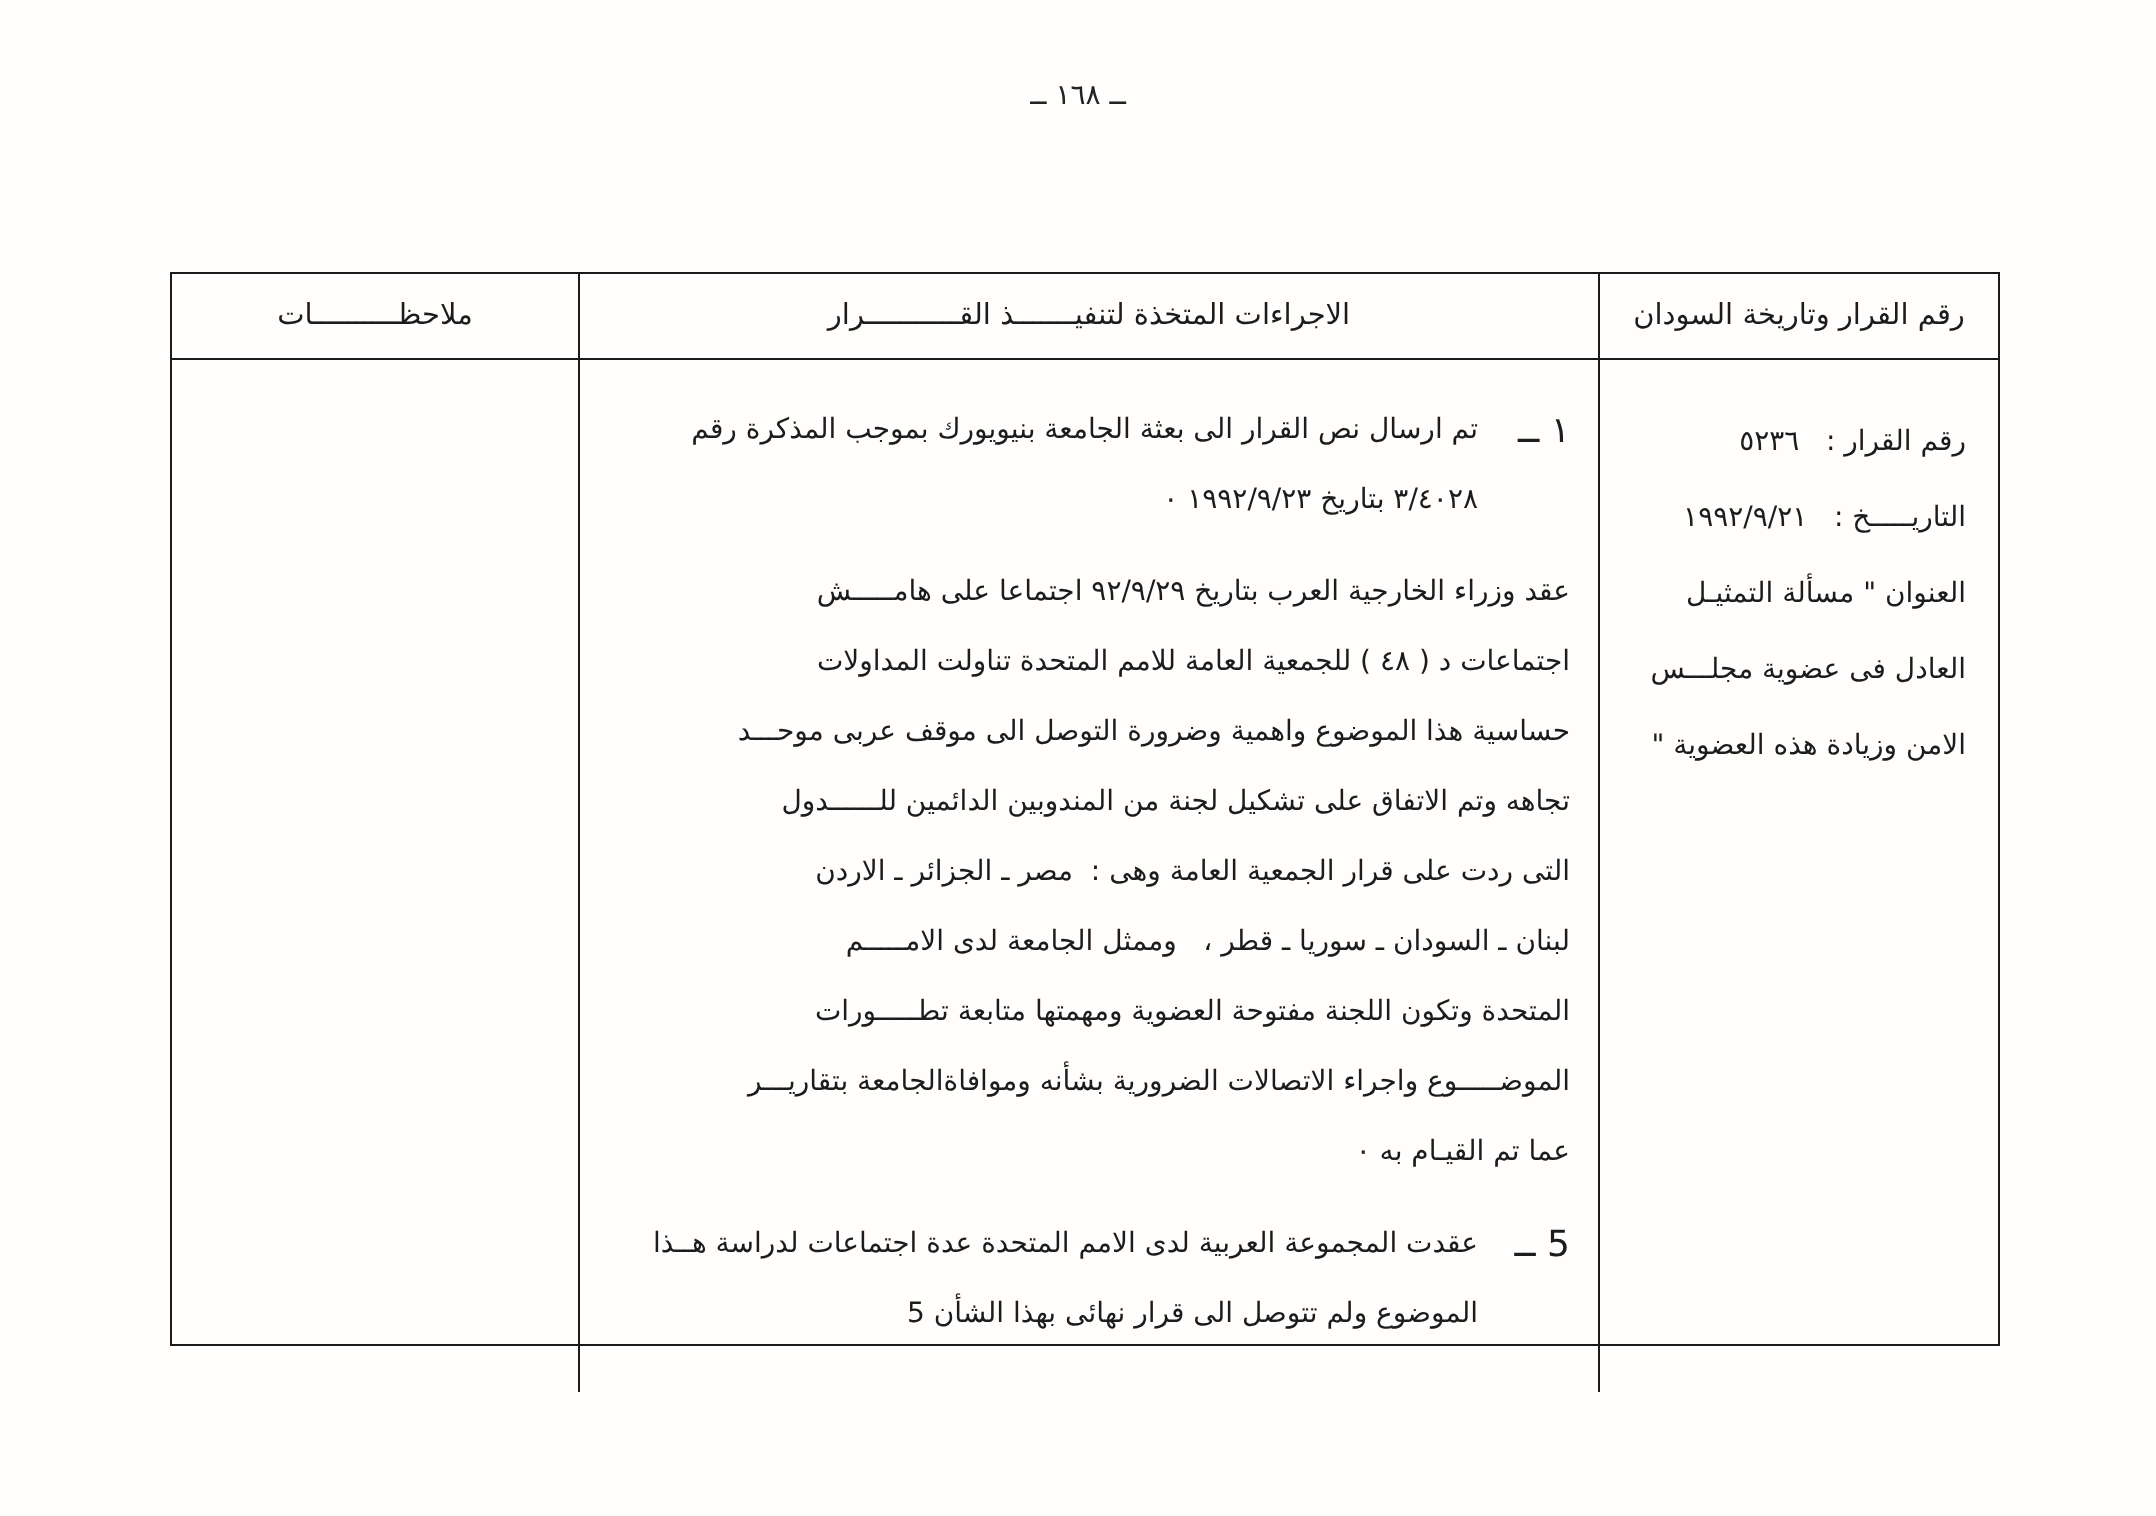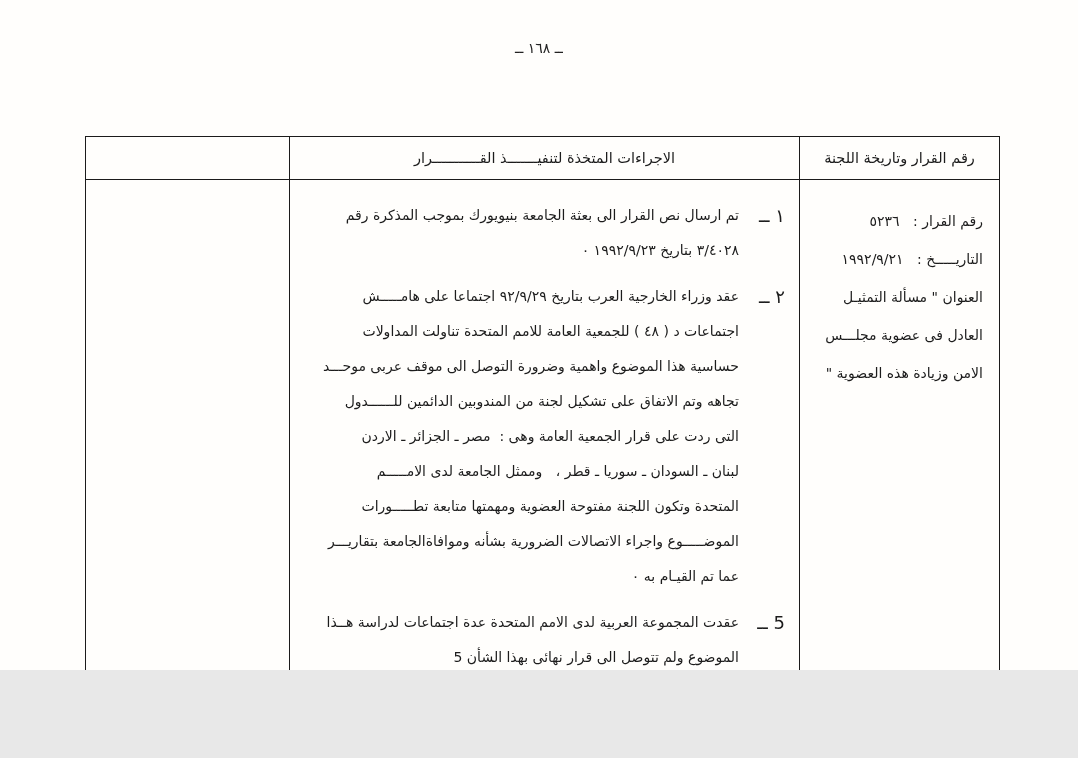--- a/index.html
+++ b/index.html
@@ -1,21 +1,21 @@
 <!DOCTYPE html>
 <html lang="ar" dir="rtl"><head>
 <meta charset="utf-8">
 <style>
   * { box-sizing: border-box; margin: 0; padding: 0; }
   html, body { background: #e8e8e8; }
   body { font-family: "DejaVu Sans", sans-serif; }
   .page {
     position: relative;
     width: 1078px;
-    height: 670px;
+    height: 758px;
     margin: 0 auto;
     background: #fffefc;
     color: #1c1c1c;
     direction: rtl;
     overflow: hidden;
   }
   .page-number {
     position: absolute;
     top: 40px;
     left: 0;
@@ -85,22 +85,23 @@
 </head>
 <body>
 
 <div class="page">
 
   <div class="page-number">ــ ١٦٨ ــ</div>
 
   <div class="doc-table">
 
     <div class="row header">
-      <div class="cell c-decision header-cell">رقم القرار وتاريخة اللجنة</div>
+      <div class="cell c-decision header-cell">رقم القرار وتاريخة السودان</div>
       <div class="cell c-actions header-cell">الاجراءات المتخذة لتنفيـــــــذ القـــــــــــرار</div>
+      <div class="cell c-notes header-cell">ملاحظــــــــــات</div>
     </div>
 
     <div class="row body">
 
       <div class="cell c-decision">
         <div class="decision-lines">رقم القرار :   ٥٢٣٦
 التاريـــــخ :   ١٩٩٢/٩/٢١
 العنوان " مسألة التمثيـل
 العادل فى عضوية مجلـــس
 الامن وزيادة هذه العضوية "</div>
@@ -108,21 +109,20 @@
 
       <div class="cell c-actions">
 
         <div class="action-item">
           <span class="item-num">١ ــ</span>
           <div class="item-lines">تم ارسال نص القرار الى بعثة الجامعة بنيويورك بموجب المذكرة رقم
 ٣/٤٠٢٨ بتاريخ ١٩٩٢/٩/٢٣ ٠</div>
         </div>
 
         <div class="action-item">
-          <span class="item-num">٢ ــ</span>
           <div class="item-lines">عقد وزراء الخارجية العرب بتاريخ ٩٢/٩/٢٩ اجتماعا على هامـــــش
 اجتماعات د ( ٤٨ ) للجمعية العامة للامم المتحدة تناولت المداولات
 حساسية هذا الموضوع واهمية وضرورة التوصل الى موقف عربى موحـــد
 تجاهه وتم الاتفاق على تشكيل لجنة من المندوبين الدائمين للــــــدول
 التى ردت على قرار الجمعية العامة وهى :  مصر ـ الجزائر ـ الاردن
 لبنان ـ السودان ـ سوريا ـ قطر ،   وممثل الجامعة لدى الامـــــم
 المتحدة وتكون اللجنة مفتوحة العضوية ومهمتها متابعة تطـــــورات
 الموضـــــوع واجراء الاتصالات الضرورية بشأنه وموافاةالجامعة بتقاريـــر
 عما تم القيـام به ٠</div>
         </div>

